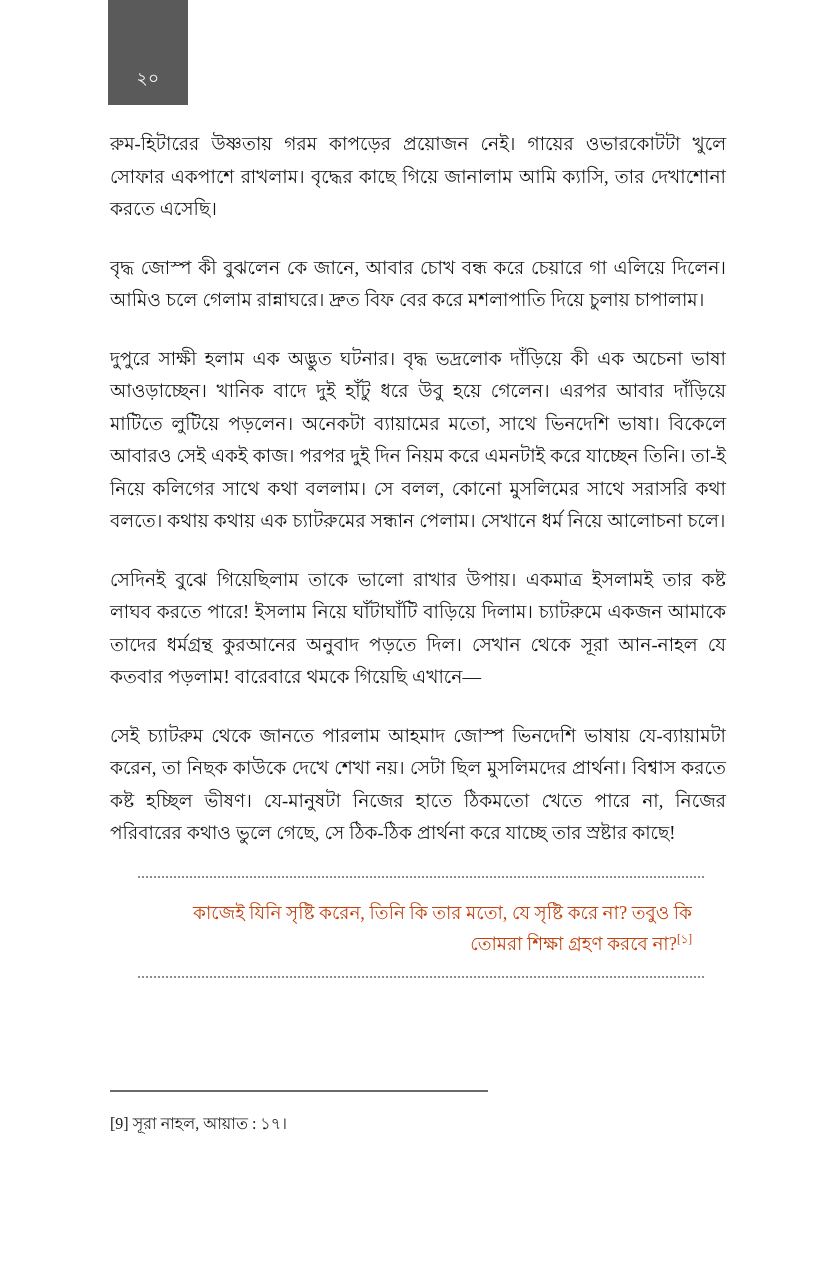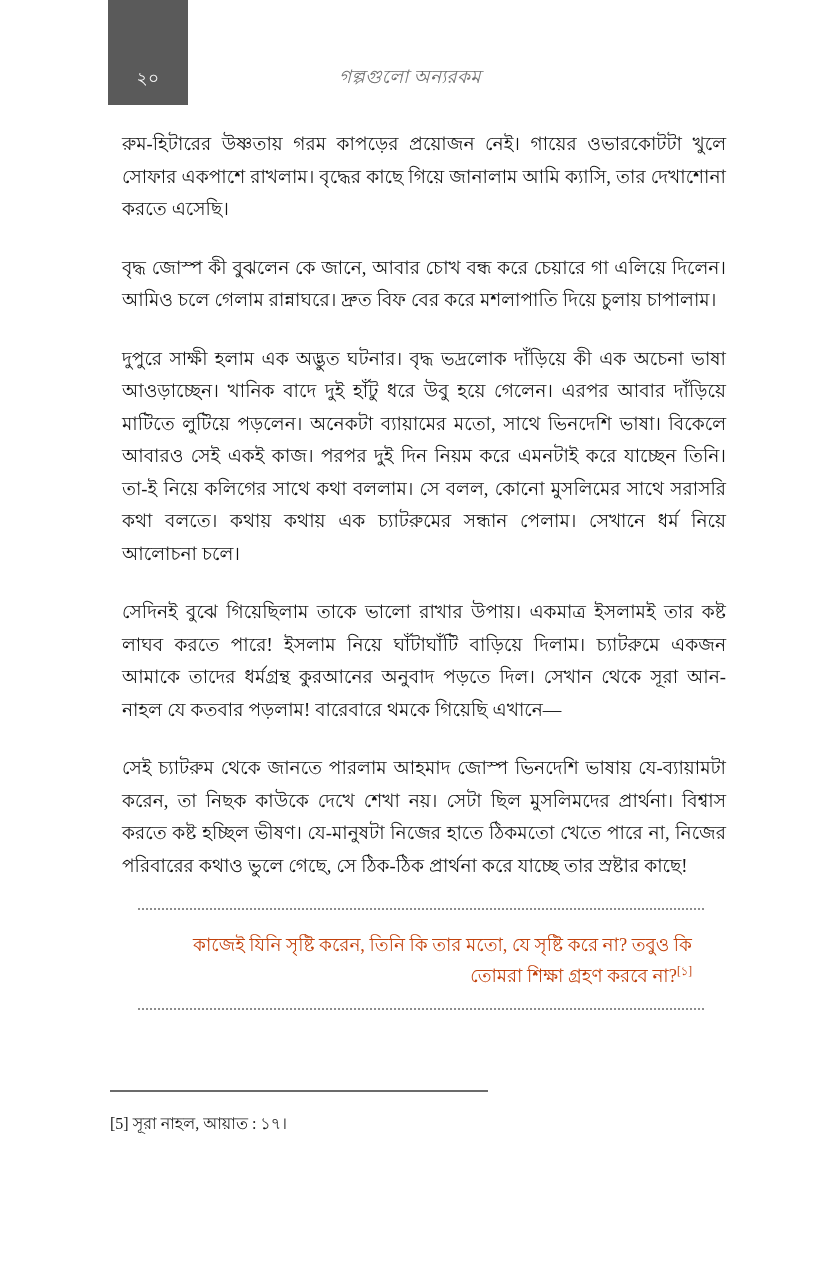--- a/index.html
+++ b/index.html
@@ -60,21 +60,21 @@
   }
 
   
   .content {
     position: absolute;
     left: 110px;
     top: 128px;
     width: 616px;
   }
   p.para {
-    margin: 0 0 26px 12px;
+    margin: 0 0 26px 0;
     font-size: 18.6px;
     line-height: 32.5px;
     color: #141414;
     text-align: justify;
     text-justify: inter-word;
     word-spacing: 0.4px;
   }
   p.para:last-of-type { margin-bottom: 0; }
 
   
@@ -129,35 +129,34 @@
 </style>
 </head>
 <body>
 
 <div class="page">
 
   <div class="header-band">
     <div class="folio-box">
       <div class="folio-num">২০</div>
     </div>
-    <div class="running-title">গল্পগুলো অন্যরকম</div>
   </div>
 
   <div class="content">
     <p class="para">রুম-হিটারের উষ্ণতায় গরম কাপড়ের প্রয়োজন নেই। গায়ের ওভারকোটটা খুলে সোফার একপাশে রাখলাম। বৃদ্ধের কাছে গিয়ে জানালাম আমি ক্যাসি, তার দেখাশোনা করতে এসেছি।</p>
     <p class="para">বৃদ্ধ জোস্প কী বুঝলেন কে জানে, আবার চোখ বন্ধ করে চেয়ারে গা এলিয়ে দিলেন। আমিও চলে গেলাম রান্নাঘরে। দ্রুত বিফ বের করে মশলাপাতি দিয়ে চুলায় চাপালাম।</p>
     <p class="para">দুপুরে সাক্ষী হলাম এক অদ্ভুত ঘটনার। বৃদ্ধ ভদ্রলোক দাঁড়িয়ে কী এক অচেনা ভাষা আওড়াচ্ছেন। খানিক বাদে দুই হাঁটু ধরে উবু হয়ে গেলেন। এরপর আবার দাঁড়িয়ে মাটিতে লুটিয়ে পড়লেন। অনেকটা ব্যায়ামের মতো, সাথে ভিনদেশি ভাষা। বিকেলে আবারও সেই একই কাজ। পরপর দুই দিন নিয়ম করে এমনটাই করে যাচ্ছেন তিনি। তা-ই নিয়ে কলিগের সাথে কথা বললাম। সে বলল, কোনো মুসলিমের সাথে সরাসরি কথা বলতে। কথায় কথায় এক চ্যাটরুমের সন্ধান পেলাম। সেখানে ধর্ম নিয়ে আলোচনা চলে।</p>
     <p class="para">সেদিনই বুঝে গিয়েছিলাম তাকে ভালো রাখার উপায়। একমাত্র ইসলামই তার কষ্ট লাঘব করতে পারে! ইসলাম নিয়ে ঘাঁটাঘাঁটি বাড়িয়ে দিলাম। চ্যাটরুমে একজন আমাকে তাদের ধর্মগ্রন্থ কুরআনের অনুবাদ পড়তে দিল। সেখান থেকে সূরা আন-নাহল যে কতবার পড়লাম! বারেবারে থমকে গিয়েছি এখানে—</p>
     <p class="para">সেই চ্যাটরুম থেকে জানতে পারলাম আহমাদ জোস্প ভিনদেশি ভাষায় যে-ব্যায়ামটা করেন, তা নিছক কাউকে দেখে শেখা নয়। সেটা ছিল মুসলিমদের প্রার্থনা। বিশ্বাস করতে কষ্ট হচ্ছিল ভীষণ। যে-মানুষটা নিজের হাতে ঠিকমতো খেতে পারে না, নিজের পরিবারের কথাও ভুলে গেছে, সে ঠিক-ঠিক প্রার্থনা করে যাচ্ছে তার স্রষ্টার কাছে!</p>
 
     <div class="quote-block">
       <div class="dot-rule top"></div>
       <p class="quote-text"><span>কাজেই যিনি সৃষ্টি করেন, তিনি কি তার মতো, যে সৃষ্টি করে না? তবুও কি তোমরা শিক্ষা গ্রহণ করবে না?</span><span class="fn-ref">[১]</span></p>
       <div class="dot-rule bottom"></div>
     </div>
   </div>
 
   <div class="footnote-area">
     <div class="footnote-rule"></div>
-    <p class="footnote-text">[5] সূরা নাহল, আয়াত : ১৭।</p>
+    <p class="footnote-text">[9] সূরা নাহল, আয়াত : ১৭।</p>
   </div>
 
 </div>
 
 </body></html>

